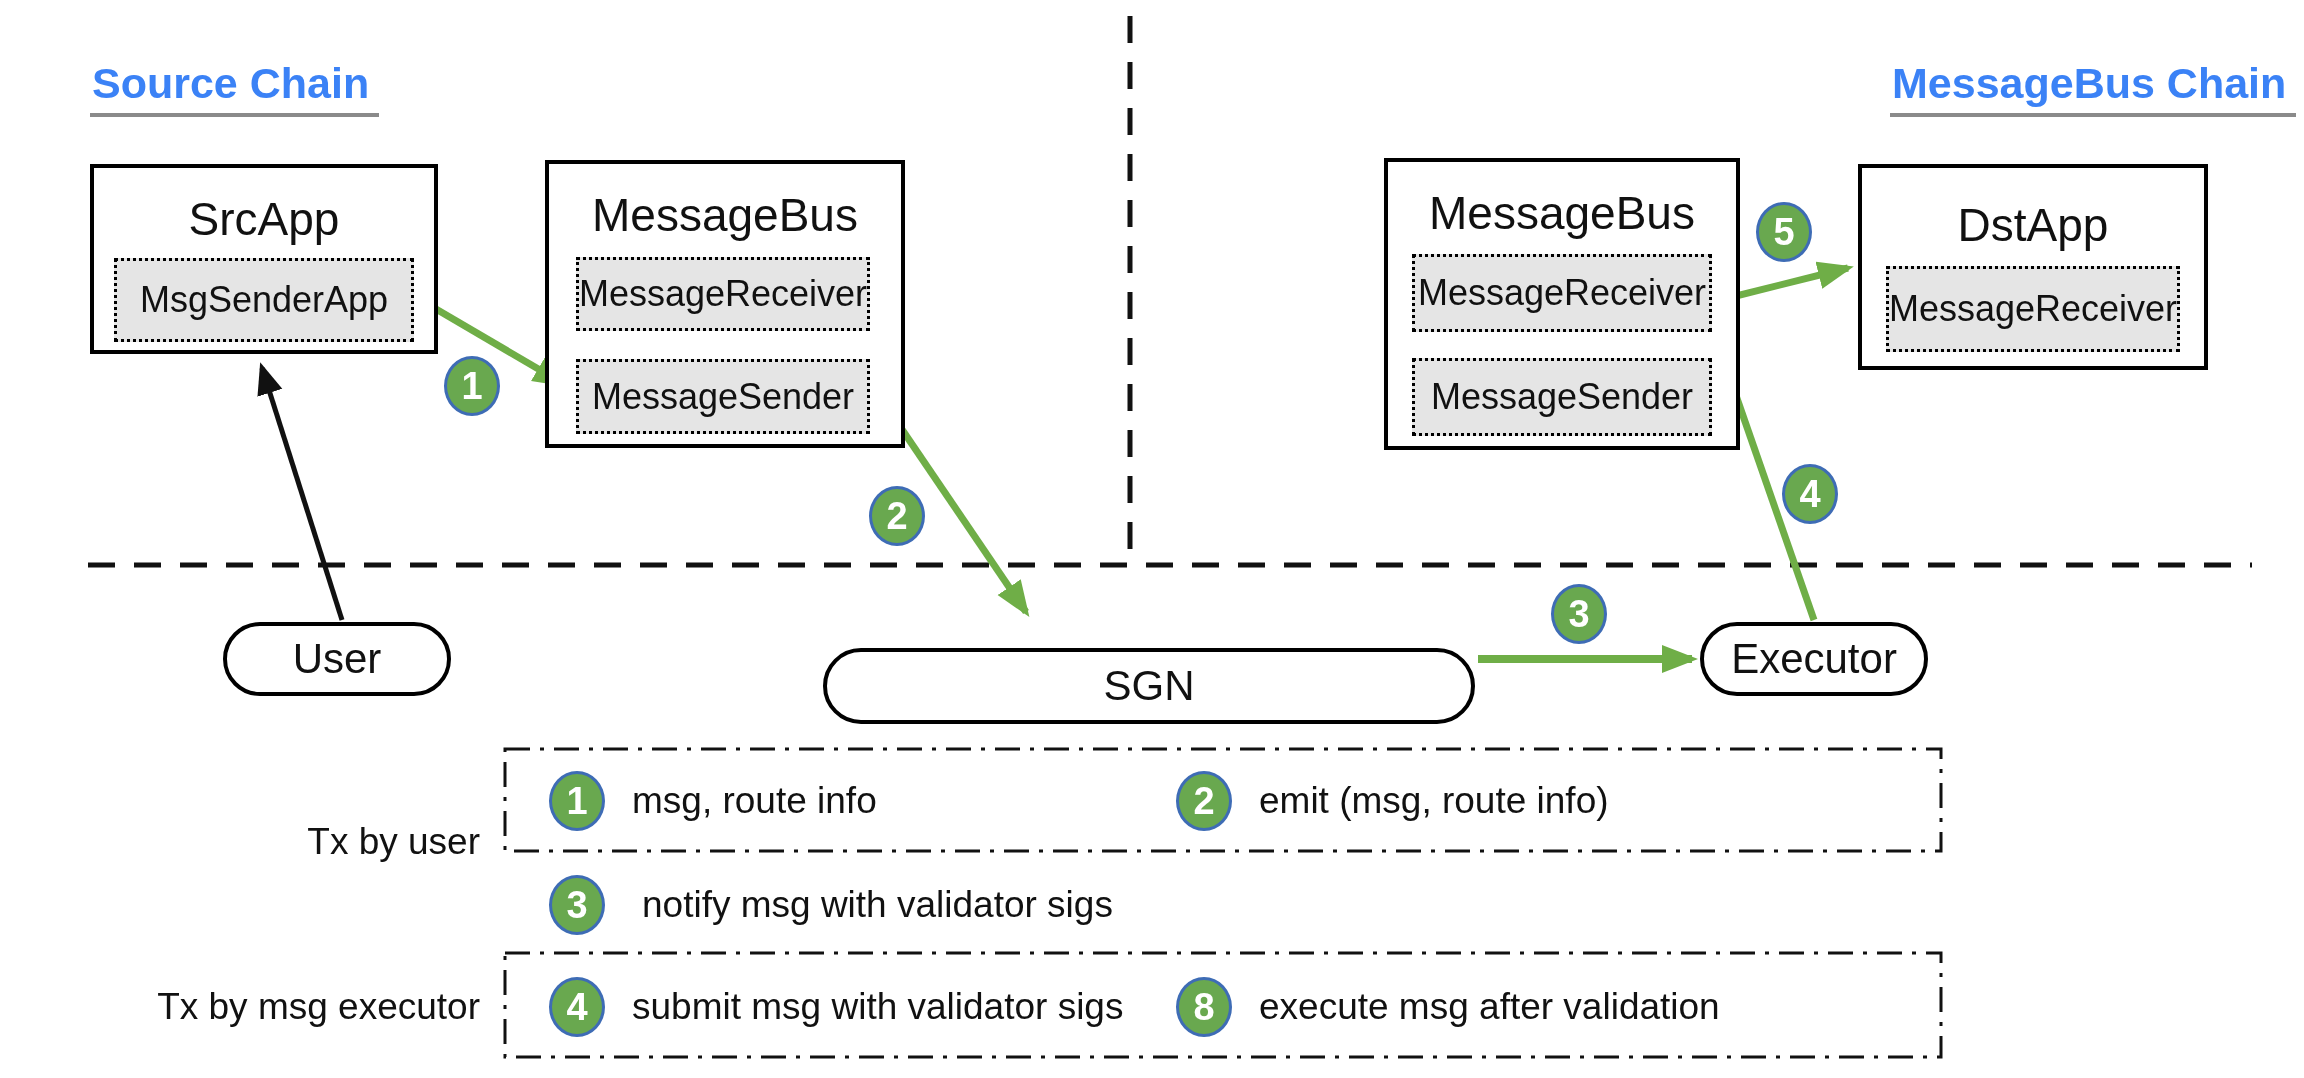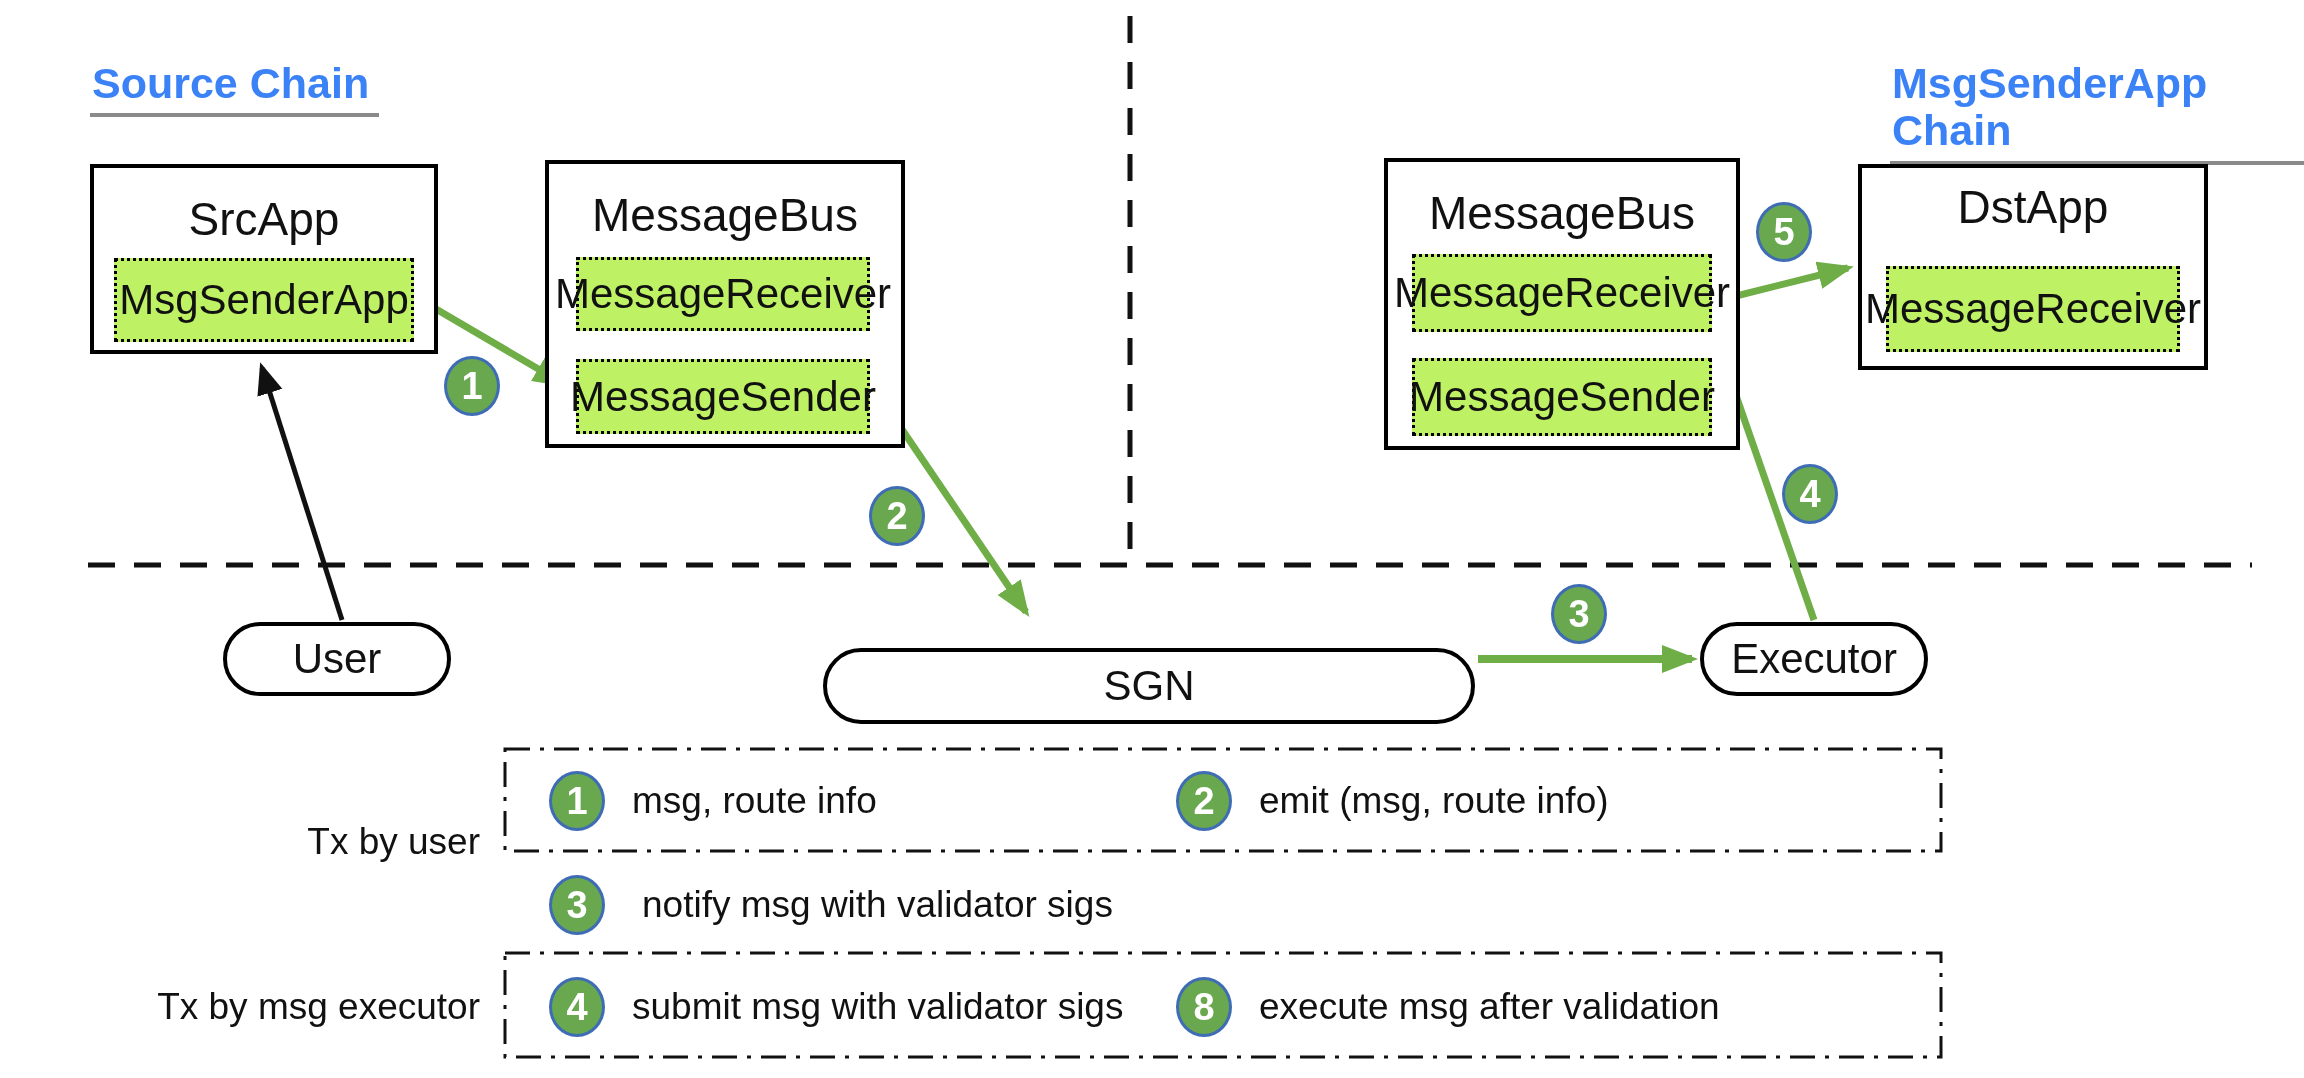--- a/index.html
+++ b/index.html
@@ -9,21 +9,21 @@
 
   
   .chain-heading{font-size:43px;font-weight:bold;color:#3b82f6;
     border-bottom:4px solid #8a8a8a;padding:0 10px 6px 2px;line-height:1.1;}
 
   
   .node-box{background:#fff;border:4px solid #000;box-sizing:border-box;}
   .node-title{text-align:center;font-size:46px;margin-top:24px;white-space:nowrap;}
   .module-box{position:absolute;border:3px dotted #000;box-sizing:border-box;
     display:flex;align-items:center;justify-content:center;
-    font-size:42px;background:#bef264;white-space:nowrap;}
+    font-size:36px;background:#e5e5e5;white-space:nowrap;}
 
   
   .pill{background:#fff;border:4px solid #000;border-radius:40px;box-sizing:border-box;
     display:flex;align-items:center;justify-content:center;font-size:42px;}
 
   
   .badge{width:56px;height:60px;border-radius:50%;background:#69a84f;
     border:3px solid #3e6cb5;box-sizing:border-box;color:#fff;
     display:flex;align-items:center;justify-content:center;
     font-size:38px;font-weight:bold;}
@@ -56,41 +56,41 @@
   <line x1="882" y1="400" x2="1026" y2="612" stroke="#6fae47" stroke-width="7" marker-end="url(#headGreen)"></line>
   <line x1="1478" y1="659" x2="1692" y2="659" stroke="#6fae47" stroke-width="8" marker-end="url(#headGreen)"></line>
   <line x1="1814" y1="620" x2="1716" y2="338" stroke="#6fae47" stroke-width="7" marker-end="url(#headGreen)"></line>
   <line x1="1712" y1="302" x2="1848" y2="268" stroke="#6fae47" stroke-width="7" marker-end="url(#headGreen)"></line>
 
   <rect x="505" y="749" width="1436" height="102" fill="none" stroke="#111" stroke-width="3" stroke-dasharray="25 10 4 10"></rect>
   <rect x="505" y="953" width="1436" height="104" fill="none" stroke="#111" stroke-width="3" stroke-dasharray="25 10 4 10"></rect>
 </svg>
 
 <div class="abs chain-heading" style="left:90px;top:60px;">Source Chain</div>
-<div class="abs chain-heading" style="left:1890px;top:60px;">MsgSenderApp Chain</div>
+<div class="abs chain-heading" style="left:1890px;top:60px;">MessageBus Chain</div>
 
 <div class="abs node-box" style="left:90px;top:164px;width:348px;height:190px;">
   <div class="node-title">SrcApp</div>
   <div class="module-box" style="left:20px;right:20px;top:90px;height:84px;">MsgSenderApp</div>
 </div>
 
 <div class="abs node-box" style="left:545px;top:160px;width:360px;height:288px;">
   <div class="node-title">MessageBus</div>
   <div class="module-box" style="left:27px;right:31px;top:93px;height:74px;">MessageReceiver</div>
   <div class="module-box" style="left:27px;right:31px;top:195px;height:75px;">MessageSender</div>
 </div>
 
 <div class="abs node-box" style="left:1384px;top:158px;width:356px;height:292px;">
   <div class="node-title">MessageBus</div>
   <div class="module-box" style="left:24px;right:24px;top:92px;height:78px;">MessageReceiver</div>
   <div class="module-box" style="left:24px;right:24px;top:196px;height:78px;">MessageSender</div>
 </div>
 
 <div class="abs node-box" style="left:1858px;top:164px;width:350px;height:206px;">
-  <div class="node-title" style="margin-top:12px;text-align:center;">DstApp</div>
+  <div class="node-title" style="margin-top:30px;text-align:center;">DstApp</div>
   <div class="module-box" style="left:24px;right:24px;top:98px;height:86px;">MessageReceiver</div>
 </div>
 
 <div class="abs pill" style="left:223px;top:622px;width:228px;height:74px;text-align:right;">User</div>
 <div class="abs pill" style="left:823px;top:648px;width:652px;height:76px;">SGN</div>
 <div class="abs pill" style="left:1700px;top:622px;width:228px;height:74px;">Executor</div>
 
 <div class="abs badge" style="left:444px;top:356px;">1</div>
 <div class="abs badge" style="left:869px;top:486px;">2</div>
 <div class="abs badge" style="left:1551px;top:584px;">3</div>

